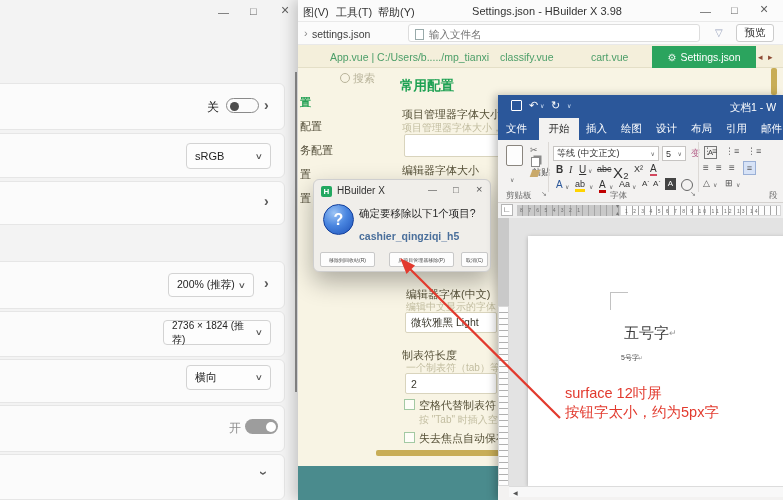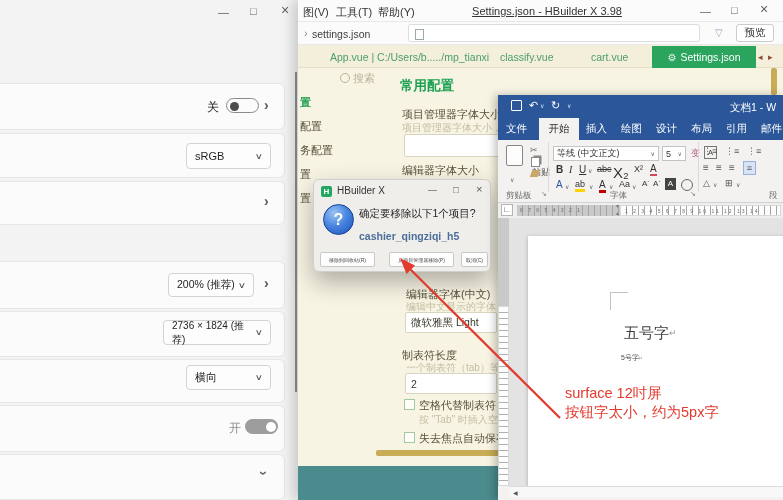--- a/index.html
+++ b/index.html
@@ -107,31 +107,32 @@
 
     <div class="abs" style="left:295px;top:72px;width:2px;height:320px;background:#909090;"></div>
   </div>
 
   <div class="hbx">
 
     <div class="hbx-bar" style="top:0;height:22px;">
       <span class="menu-item" style="left:5px;">图(V)</span>
       <span class="menu-item" style="left:38px;">工具(T)</span>
       <span class="menu-item" style="left:80px;">帮助(Y)</span>
-      <div class="abs" style="left:129px;top:5px;width:240px;text-align:center;font-size:11px;color:#333;text-decoration:underline;">Settings.json - HBuilder X 3.98</div>
+      <div class="abs" style="left:129px;top:5px;width:240px;text-align:center;font-size:11px;color:#333;">Settings.json - HBuilder X 3.98</div>
       <span class="abs win-ctl" style="left:402px;top:5px;">—</span>
       <span class="abs win-ctl" style="left:433px;top:4px;">□</span>
       <span class="abs win-ctl" style="left:462px;top:3px;font-size:14px;">×</span>
     </div>
 
     <div class="hbx-bar" style="top:22px;height:23px;">
       <span class="abs" style="left:6px;top:5px;font-size:11px;color:#888;">›</span>
       <span class="abs" style="left:14px;top:6px;font-size:10.5px;color:#3f3f3f;">settings.json</span>
       <div class="abs" style="left:110px;top:2px;width:292px;height:18px;background:#fff;border:1px solid #ddd;border-radius:3px;box-sizing:border-box;">
         <span class="abs" style="left:6px;top:4px;width:7px;height:9px;border:1px solid #9aa;background:#fff;"></span>
+        <input style="position: absolute; left: 18px; top: 1px; width: 260px; height: 14px; border: none; outline: none; font-size: 10.5px; color: rgb(68, 68, 68); background: transparent; font-family: &quot;Liberation Sans&quot;, sans-serif;" placeholder="输入文件名">
       </div>
       <span class="abs" style="left:417px;top:5px;font-size:10px;color:#9aa4be;">▽</span>
       <div class="abs" style="left:438px;top:2px;width:38px;height:18px;background:#fff;border:1px solid #ccc;border-radius:3px;box-sizing:border-box;display:flex;align-items:center;justify-content:center;font-size:10.5px;color:#333;">预览</div>
     </div>
 
     <div class="abs" style="left:0;top:45px;width:485px;height:23px;background:#f4efdb;border-bottom:1px solid #e4dfc7;box-sizing:border-box;">
       <span class="hbx-tabtxt" style="left:32px;">App.vue | C:/Users/b...../mp_tianxi</span>
       <span class="hbx-tabtxt" style="left:202px;">classify.vue</span>
       <span class="hbx-tabtxt" style="left:293px;">cart.vue</span>
       <div class="abs" style="left:354px;top:1px;width:104px;height:22px;background:#2ba45e;display:flex;align-items:center;justify-content:center;gap:4px;">

